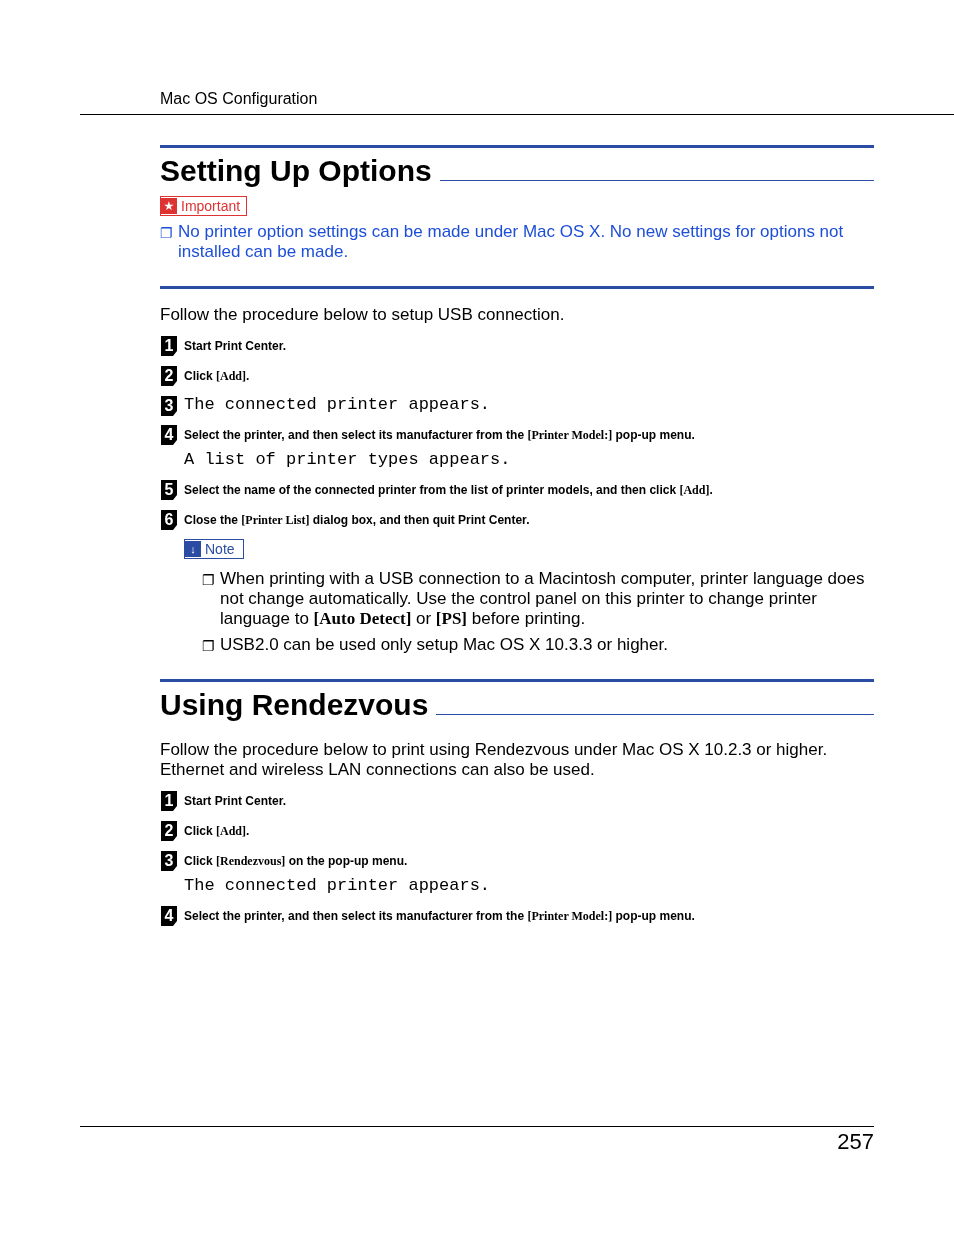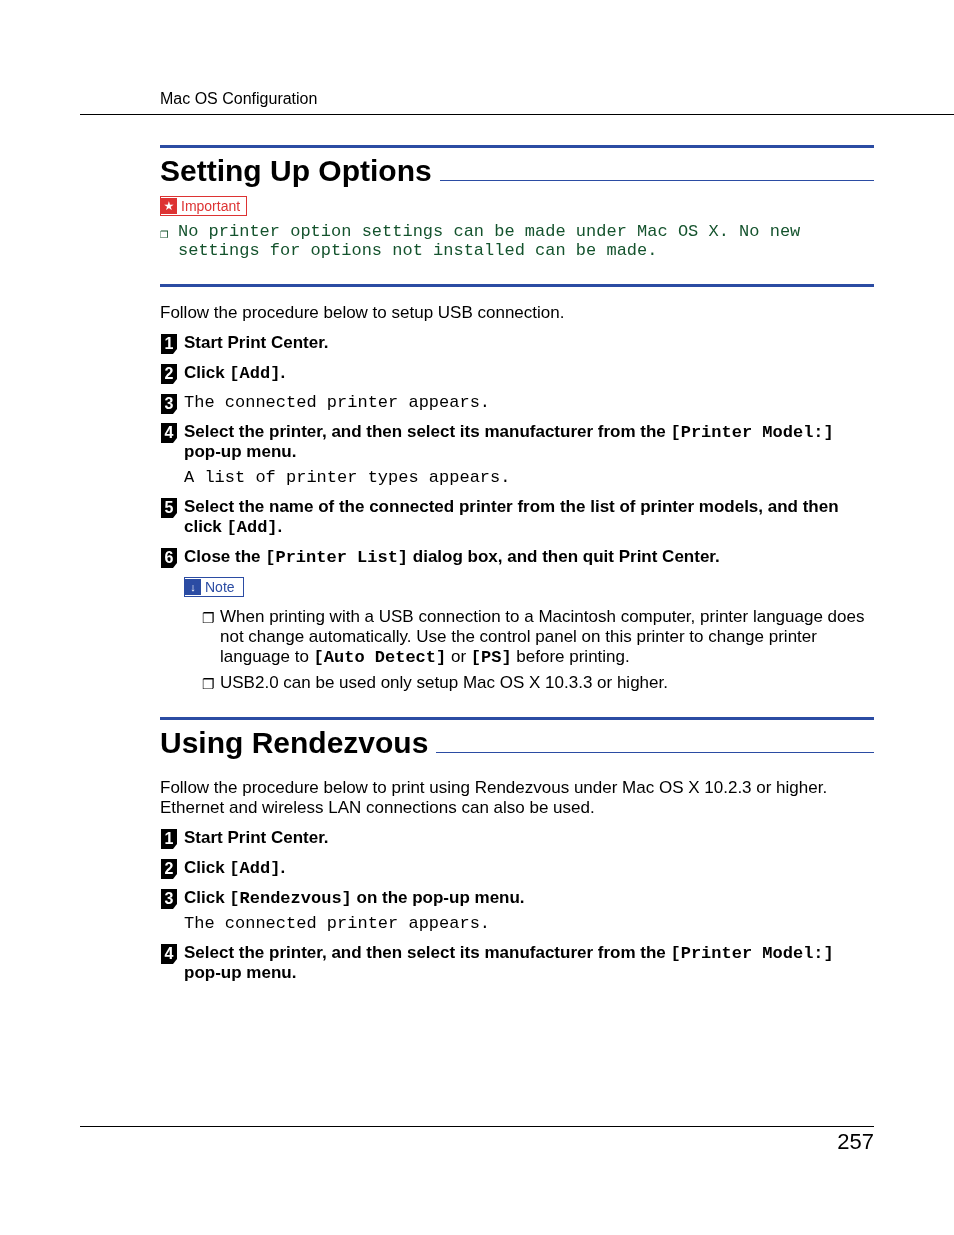--- a/index.html
+++ b/index.html
@@ -68,23 +68,22 @@
     background: #d33;
     color: #fff;
     display: inline-flex;
     align-items: center;
     justify-content: center;
     font-size: 12px;
     margin-right: 4px;
     line-height: 1;
   }
   .important-text {
-    color: #14532d;
+    color: #1d4ed8;
     margin: 4px 0 0 18px;
-    font-family: Liberation Mono, monospace;
   }
   .checkbox-bullet::before {
     content: "❐";
     position: absolute;
     left: -18px;
     font-size: 14px;
     top: 3px;
   }
   .bullet-item {
     position: relative;
@@ -105,21 +104,21 @@
     top: 0;
     width: 18px;
     height: 22px;
   }
   .step-icon svg {
     width: 18px;
     height: 22px;
   }
   .step-title {
     font-weight: bold;
-    font-size: 17px;
+    font-size: 12px;
     text-align: center;
   }
   .step-body {
     margin: 6px 0 0 0;
     font-family: Liberation Mono, monospace;
   }
   .note-badge {
     display: inline-flex;
     align-items: center;
     border: 1px solid #2b4ca3;
@@ -154,21 +153,21 @@
     font-size: 22px;
   }
   .footer-rule {
     position: absolute;
     bottom: 108px;
     left: 80px;
     right: 80px;
     border-top: 1.5px solid #000;
   }
   .condensed {
-    font-family: Liberation Mono, monospace;
+    font-family: Liberation Serif, serif;
     font-stretch: condensed;
     font-weight: bold;
   }
 </style>
 </head>
 <body>
 
 <div class="page">
 
   <div class="header-title">Mac OS Configuration</div>

